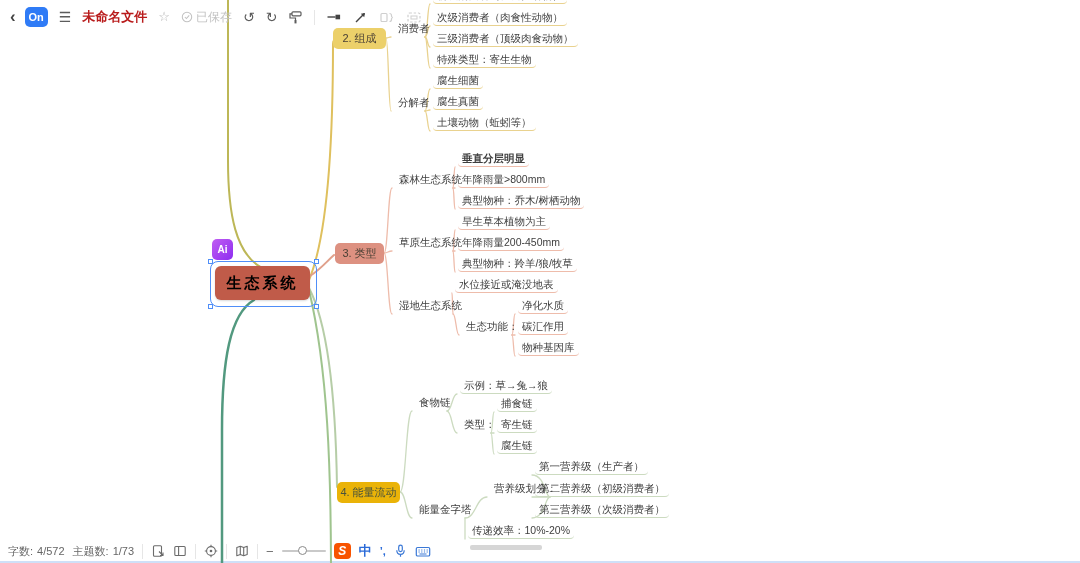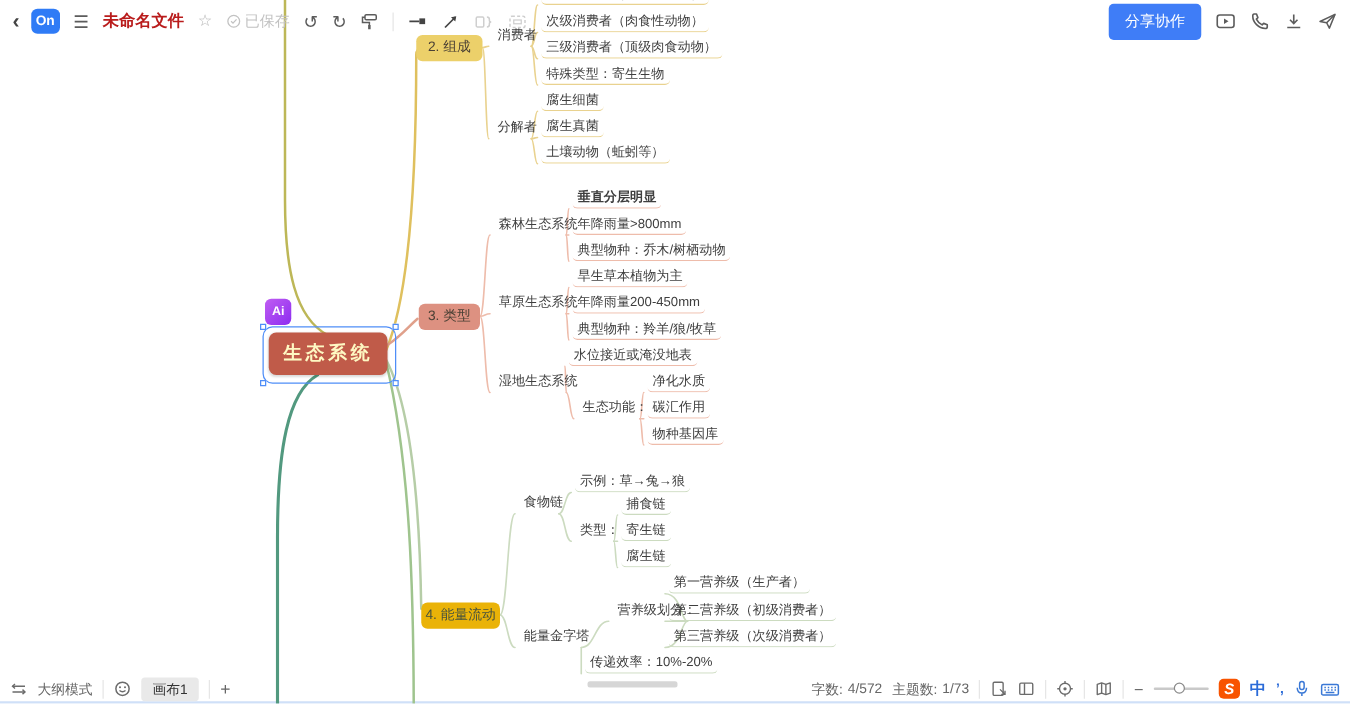--- a/index.html
+++ b/index.html
@@ -33,21 +33,21 @@
   .sogou{width:17px;height:16px;background:#f85300;border-radius:4px;color:#fff;font-weight:bold;
          font-style:italic;font-size:12px;display:flex;align-items:center;justify-content:center;cursor:pointer;}
   .ime-cn{color:#2b6bd8;font-weight:bold;font-size:13px;cursor:pointer;}
   .ime-punct{color:#2b6bd8;font-weight:bold;font-size:11px;cursor:pointer;}
   .blue-ic svg *{stroke:#3a78d6;}
   .bottom-strip{position:absolute;left:0;right:0;bottom:0;height:2px;background:#cfe0f8;}
   
   #canvas{position:absolute;inset:0;overflow:hidden;z-index:1;}
   #edges{position:absolute;left:0;top:0;pointer-events:none;}
   .mm-node{position:absolute;white-space:nowrap;cursor:pointer;box-sizing:border-box;}
-  .mm-center{height:34px;line-height:34px;text-align:center;color:#fef9c3;font-size:15px;font-weight:bold;
+  .mm-center{height:34px;line-height:34px;text-align:center;color:#000000;font-size:15px;font-weight:bold;
              letter-spacing:3px;border-radius:6px;background:#c05b49;box-shadow:0 1px 2px rgba(0,0,0,.15);}
   .mm-branch{height:21px;line-height:21px;text-align:center;font-size:11px;color:#4a4035;border-radius:5px;}
   .bg-yellow{background:#ecd06a;}
   .bg-salmon{background:#dd9181;}
   .bg-green{background:#eab308;color:#47523e;}
   .mm-label,.mm-leaf{height:16px;line-height:14px;font-size:10.5px;color:#3e3e3e;padding:0 4px 12px 4px;}
   .mm-leaf{border-bottom:1.5px solid;border-bottom-left-radius:4px;border-bottom-right-radius:4px;}
   .ul-yellow{border-color:#e9d28f;}
   .ul-salmon{border-color:#eebcab;}
   .ul-green{border-color:#ccdbc0;}
@@ -206,70 +206,23 @@
             <path d="M10.5,3.5 Q12.5,3.5 12.5,5.5 L12.5,6.3 Q12.5,7.5 14,7.5 Q12.5,7.5 12.5,8.7 L12.5,9.5 Q12.5,11.5 10.5,11.5" stroke="#cfcfcf" stroke-width="1.2"></path>
           </svg>
       </span>
       <span class="ic-svg dis">
         <svg width="16" height="15" viewBox="0 0 16 15">
             <rect x="2" y="3" width="12" height="9" rx="1.5" stroke="#cfcfcf" stroke-width="1.2" stroke-dasharray="2.4 1.8"></rect>
             <rect x="5" y="6" width="6" height="3" fill="#cfcfcf"></rect>
           </svg>
       </span>
     </div>
-    <div class="tb-right">
-      <button class="btn-share">分享协作</button>
-      <span class="ic-svg">
-        <svg width="17" height="16" viewBox="0 0 17 16">
-            <rect x="1.8" y="3" width="13.4" height="10" rx="2" fill="none" stroke="#5c5c5c" stroke-width="1.3"></rect>
-            <path d="M7.2,5.8 L10.8,8 L7.2,10.2 Z" fill="#5c5c5c"></path>
-          </svg>
-      </span>
-      <span class="ic-svg">
-        <svg width="16" height="16" viewBox="0 0 16 16">
-            <path d="M3.4,2.2 C2.4,2.2 2.2,3 2.2,3.8 C2.2,9 7,13.8 12.2,13.8 C13,13.8 13.8,13.6 13.8,12.6 L13.8,10.8 L10.9,9.7 L9.7,10.9 C7.6,9.9 6.1,8.4 5.1,6.3 L6.3,5.1 L5.2,2.2 Z" fill="none" stroke="#5c5c5c" stroke-width="1.3" stroke-linejoin="round"></path>
-          </svg>
-      </span>
-      <span class="ic-svg">
-        <svg width="16" height="16" viewBox="0 0 16 16">
-            <path d="M8,2.5 L8,9.5 M5,6.8 L8,9.8 L11,6.8" fill="none" stroke="#5c5c5c" stroke-width="1.3"></path>
-            <path d="M2.8,13 L13.2,13" stroke="#5c5c5c" stroke-width="1.3"></path>
-          </svg>
-      </span>
-      <span class="ic-svg">
-        <svg width="16" height="16" viewBox="0 0 16 16">
-            <path d="M2,8.2 L14,2.5 L9.5,13.5 L7.3,9.2 Z" fill="none" stroke="#5c5c5c" stroke-width="1.2" stroke-linejoin="round"></path>
-            <line x1="14" y1="2.5" x2="7.3" y2="9.2" stroke="#5c5c5c" stroke-width="1.2"></line>
-          </svg>
-      </span>
-    </div>
   </div>
 
   <div class="statusbar">
-    <div class="sb-group">
-      <span class="ic-svg">
-        <svg width="14" height="13" viewBox="0 0 14 13">
-            <path d="M2,4 H12 M2,8.5 H12" stroke="#6b6b6b" stroke-width="1.2"></path>
-            <path d="M4,2.2 L2,4 L4,5.8 M10,6.7 L12,8.5 L10,10.3" fill="none" stroke="#6b6b6b" stroke-width="1.1"></path>
-          </svg>
-      </span>
-      <span>大纲模式</span>
-      <span class="divi"></span>
-      <span class="ic-svg">
-        <svg width="14" height="14" viewBox="0 0 14 14">
-            <circle cx="7" cy="7" r="5.3" fill="none" stroke="#6b6b6b" stroke-width="1.2"></circle>
-            <circle cx="5" cy="5.8" r=".8" fill="#6b6b6b"></circle>
-            <circle cx="9" cy="5.8" r=".8" fill="#6b6b6b"></circle>
-            <path d="M4.6,8.4 Q7,10.4 9.4,8.4" fill="none" stroke="#6b6b6b" stroke-width="1.1"></path>
-          </svg>
-      </span>
-      <span class="pill">画布1</span>
-      <span class="divi"></span>
-      <span class="plus">+</span>
-    </div>
     <div class="sb-group">
       <span class="sb-num">字数:</span>
       <span class="sb-num" style="margin-left:-4px">4/572</span>
       <span class="sb-num">主题数:</span>
       <span class="sb-num" style="margin-left:-4px">1/73</span>
       <span class="divi"></span>
       <span class="ic-svg">
         <svg width="14" height="14" viewBox="0 0 14 14">
             <rect x="2.5" y="1.8" width="8" height="10.5" rx="1" fill="none" stroke="#6b6b6b" stroke-width="1.1"></rect>
             <path d="M8,7.5 L12,11.5 M12,8.5 V11.5 H9" fill="none" stroke="#6b6b6b" stroke-width="1.1"></path>

